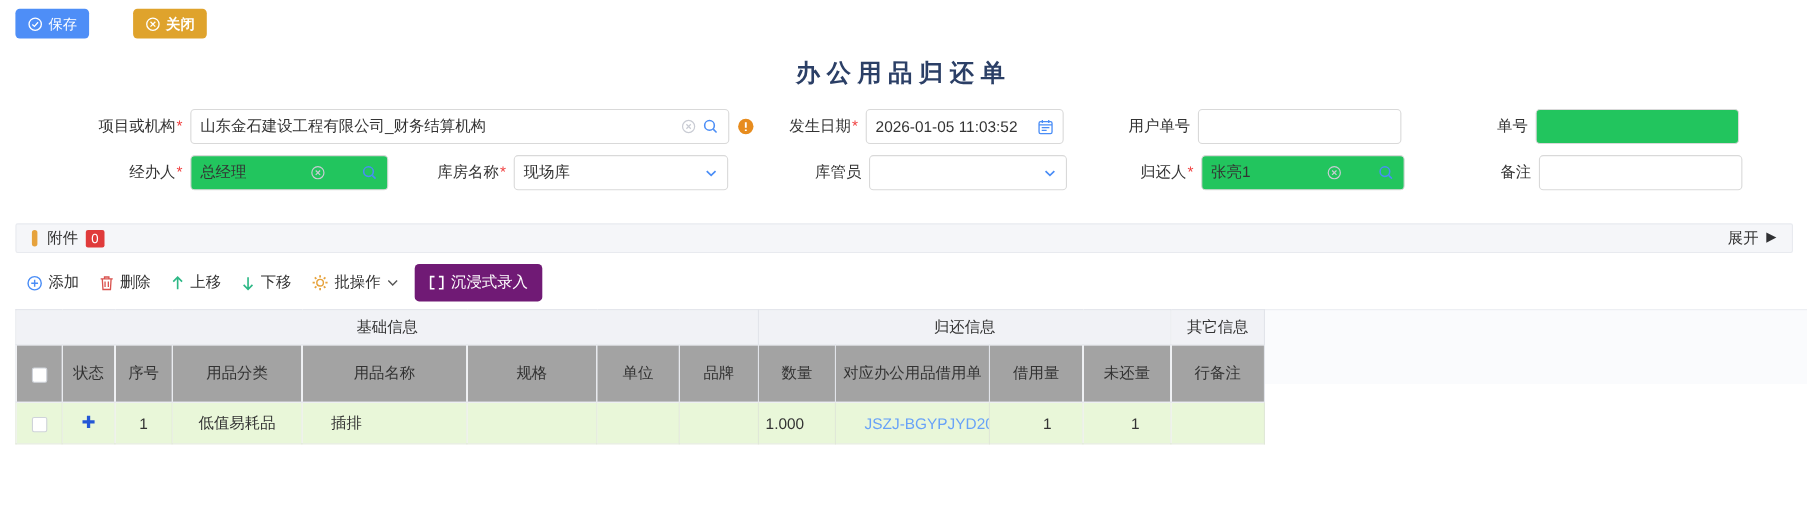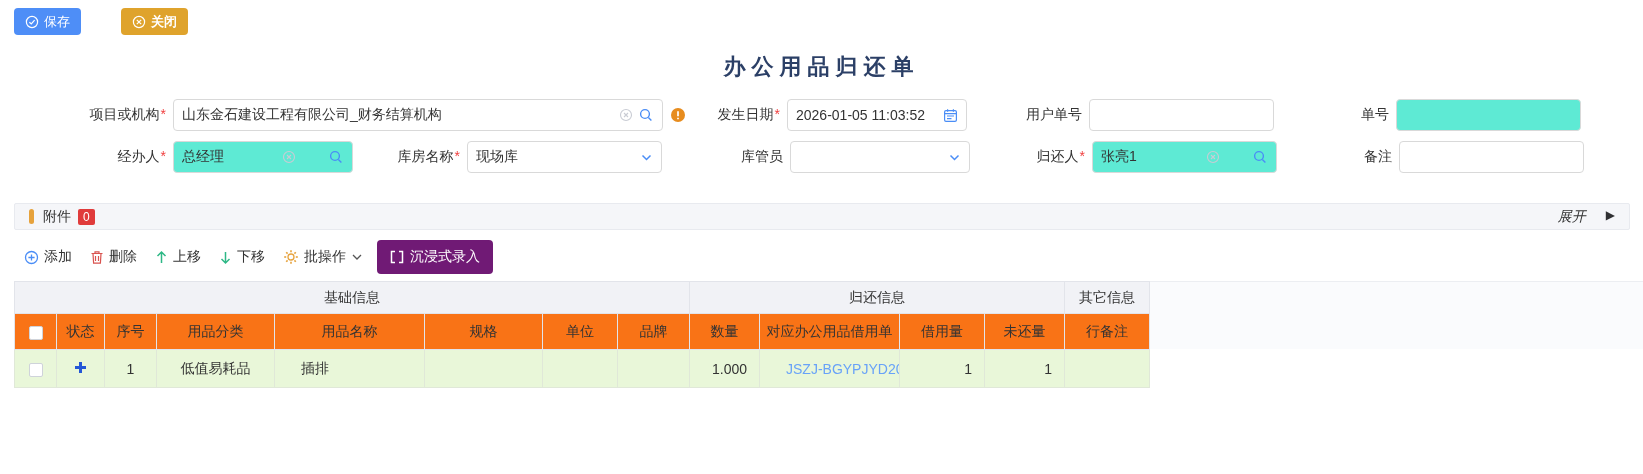--- a/index.html
+++ b/index.html
@@ -19,55 +19,55 @@
     color:#2b3f66; letter-spacing:6px; }
 
   
   .form { margin-top:17px;padding-left:46px; }
   .form-row { display:flex; align-items:center; height:32px; margin-bottom:10px; }
   .lbl { text-align:right; padding-right:7px; color:#333; white-space:nowrap; }
   .req { color:#f03e3e; margin-left:1px; }
   .ctl { height:32px; border:1px solid #d9d9d9; border-radius:4px; background:#fff;
     display:flex; align-items:center; padding:0 8px; overflow:hidden; }
   .ctl .val { flex:1; white-space:nowrap; overflow:hidden; color:#333; }
-  .ctl.gray { background:#5eead4;gap:27px; }
+  .ctl.gray { background:#22c55e;gap:27px; }
   .inicon { display:inline-flex; align-items:center; margin-left:5px; flex:none; }
 
   
   .attach { margin:30px 13px 0 14px; height:27px; background:#f5f6f9;
     border:1px solid #e8eaef; border-radius:2px; display:flex; align-items:center;
     padding:0 14px; }
   .attach-mark { width:5px; height:15px; border-radius:3px; background:#e6a23c; margin-right:9px; }
   .badge { background:#e03b3b; color:#fff; font-size:12px; line-height:16px;
     padding:0 5px; border-radius:2px; margin-left:7px; }
-  .attach-right { margin-left:auto; display:flex; align-items:flex-start; gap:20px; cursor:pointer;font-style:italic; }
+  .attach-right { margin-left:auto; display:flex; align-items:flex-start; gap:7px; cursor:pointer; }
   .tri { font-size:12px; color:#303133; }
 
   
   .tabs { margin-top:24px; border-bottom:1px solid #e4e7ed; padding-left:14px; }
   .tab { display:inline-flex; align-items:center; gap:7px; padding-bottom:11px;
     border-bottom:2px solid #4a8df6; color:#4a8df6; cursor:pointer; }
 
   
   .toolbar { display:flex; align-items:center; margin:9px 0 0 24px; height:36px; gap:18px; }
   .tool { display:inline-flex; align-items:center; gap:5px; color:#333; cursor:pointer; }
   .btn-immersive { display:inline-flex; align-items:center; gap:6px; height:34px;
     padding:0 13px; background:#701a75; color:#fff; border:none; border-radius:4px;
     font-size:14px; cursor:pointer; }
 
   
   .grid-wrap { display:flex; margin:6px 0 0 14px; }
   table.grid { border-collapse:collapse; table-layout:fixed; width:1135px; }
   .grid th { background:#f1f2f6; font-weight:normal; color:#333; height:32px;
     border:1px solid #e2e4ea; text-align:center; overflow:hidden; white-space:nowrap; }
-  .grid tr.cols th { height:36px; background:#f97316; }
+  .grid tr.cols th { height:52px; background:#a3a3a3; }
   .grid td { height:38px; background:#e9f7d9; border:1px solid #e0e8d8;
     text-align:center; overflow:hidden; white-space:nowrap; padding:0 6px; }
   .grid td.l { text-align:left; padding-left:26px; }
-  .grid td.r { text-align:right; padding-right:12px; }
+  .grid td.r { text-align:right; padding-right:28px; }
   .grid .link { color:#68a2f8; cursor:pointer; }
   .hdr-filler { flex:1; height:68px; background:#fafbfd; border-top:1px solid #eceef2; }
   .cb { width:14px; height:14px; border:1px solid #cfd3da; border-radius:2px;
     background:#fff; display:inline-block; vertical-align:middle; cursor:pointer; }
   svg { display:block; }
 </style>
 </head>
 <body>
 
 <div class="page">

